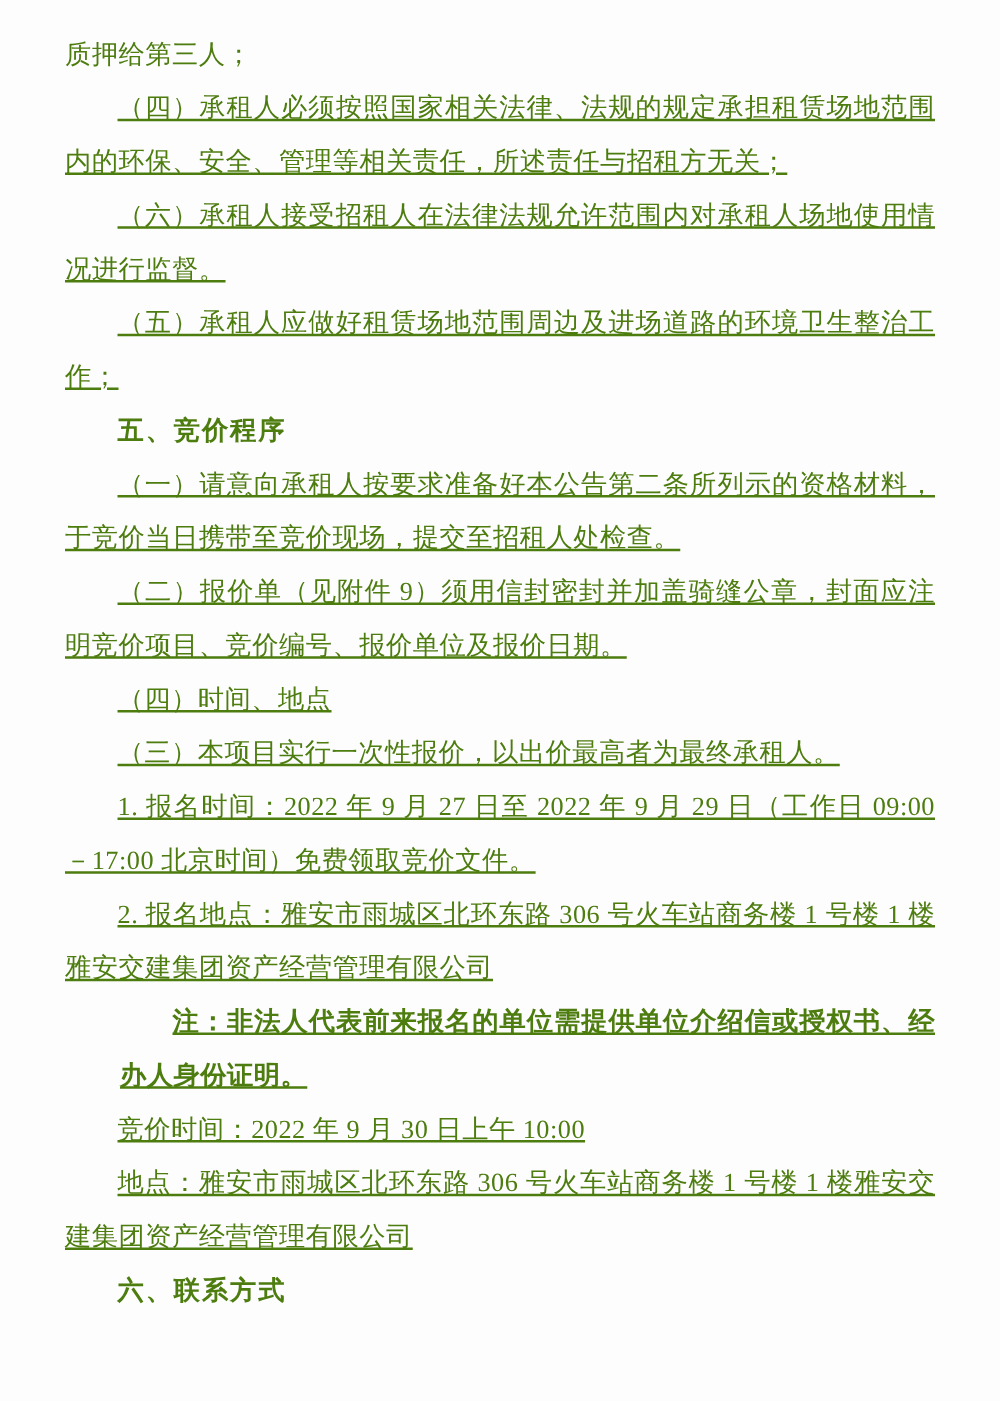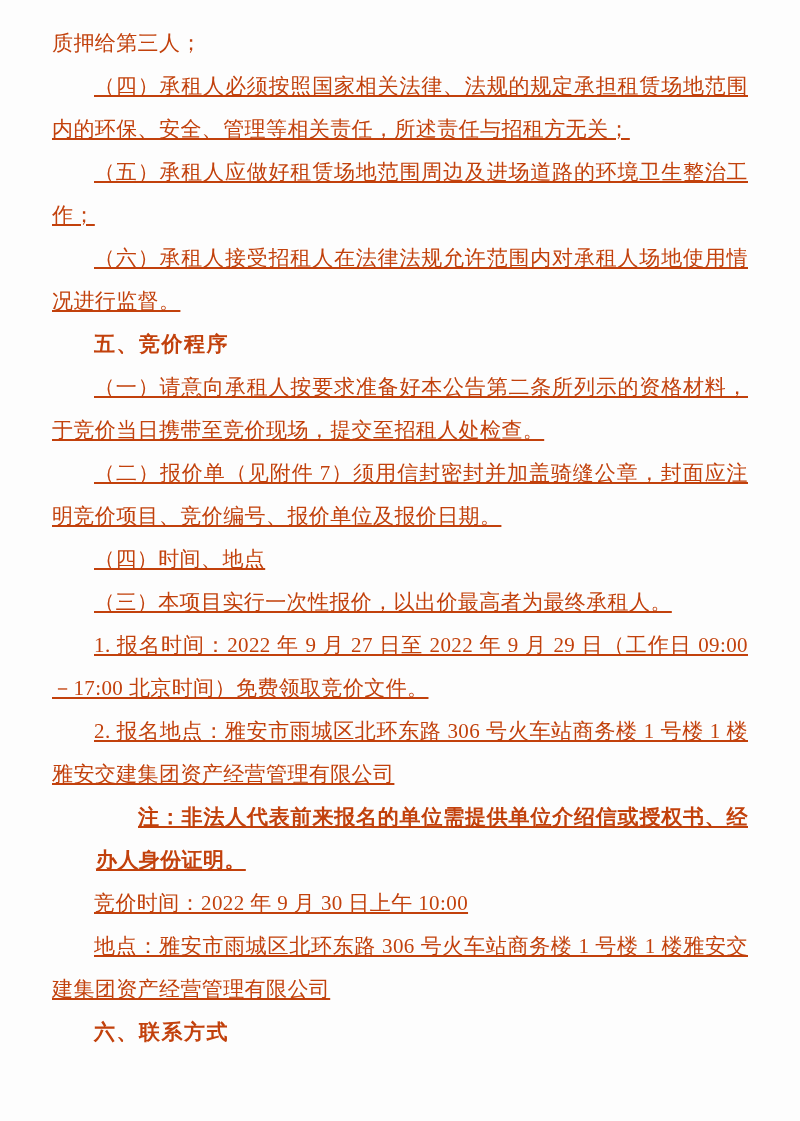--- a/index.html
+++ b/index.html
@@ -19,21 +19,21 @@
     overflow: hidden;
     box-sizing: border-box;
     padding: 22px 52px 10px 52px;
   }
   .doc {
     font-size: 21px;
     line-height: 43px;
     letter-spacing: 0.4px;
     text-align: justify;
     text-justify: inter-ideograph;
-    color: #c2410c;
+    color: #4d7c0f;
   }
   p {
     margin: 0;
     padding: 0;
   }
   .indent {
     text-indent: 2em;
     text-decoration: underline;
   }
   .noindent {
@@ -52,29 +52,29 @@
 </head>
 <body>
 
 <div id="page">
   <div class="doc">
 
     <p class="noindent">质押给第三人；</p>
 
     <p class="indent">（四）承租人必须按照国家相关法律、法规的规定承担租赁场地范围内的环保、安全、管理等相关责任，所述责任与招租方无关；</p>
 
+    <p class="indent">（六）承租人接受招租人在法律法规允许范围内对承租人场地使用情况进行监督。</p>
+
     <p class="indent">（五）承租人应做好租赁场地范围周边及进场道路的环境卫生整治工作；</p>
-
-    <p class="indent">（六）承租人接受招租人在法律法规允许范围内对承租人场地使用情况进行监督。</p>
 
     <p class="heading">五、竞价程序</p>
 
     <p class="indent">（一）请意向承租人按要求准备好本公告第二条所列示的资格材料，于竞价当日携带至竞价现场，提交至招租人处检查。</p>
 
-    <p class="indent">（二）报价单（见附件 7）须用信封密封并加盖骑缝公章，封面应注明竞价项目、竞价编号、报价单位及报价日期。</p>
+    <p class="indent">（二）报价单（见附件 9）须用信封密封并加盖骑缝公章，封面应注明竞价项目、竞价编号、报价单位及报价日期。</p>
 
     <p class="indent">（四）时间、地点</p>
 
     <p class="indent">（三）本项目实行一次性报价，以出价最高者为最终承租人。</p>
 
     <p class="indent">1. 报名时间：2022 年 9 月 27 日至 2022 年 9 月 29 日（工作日 09:00－17:00 北京时间）免费领取竞价文件。</p>
 
     <p class="indent">2. 报名地点：雅安市雨城区北环东路 306 号火车站商务楼 1 号楼 1 楼雅安交建集团资产经营管理有限公司</p>
 
     <p class="indent bold">注：非法人代表前来报名的单位需提供单位介绍信或授权书、经办人身份证明。</p>

